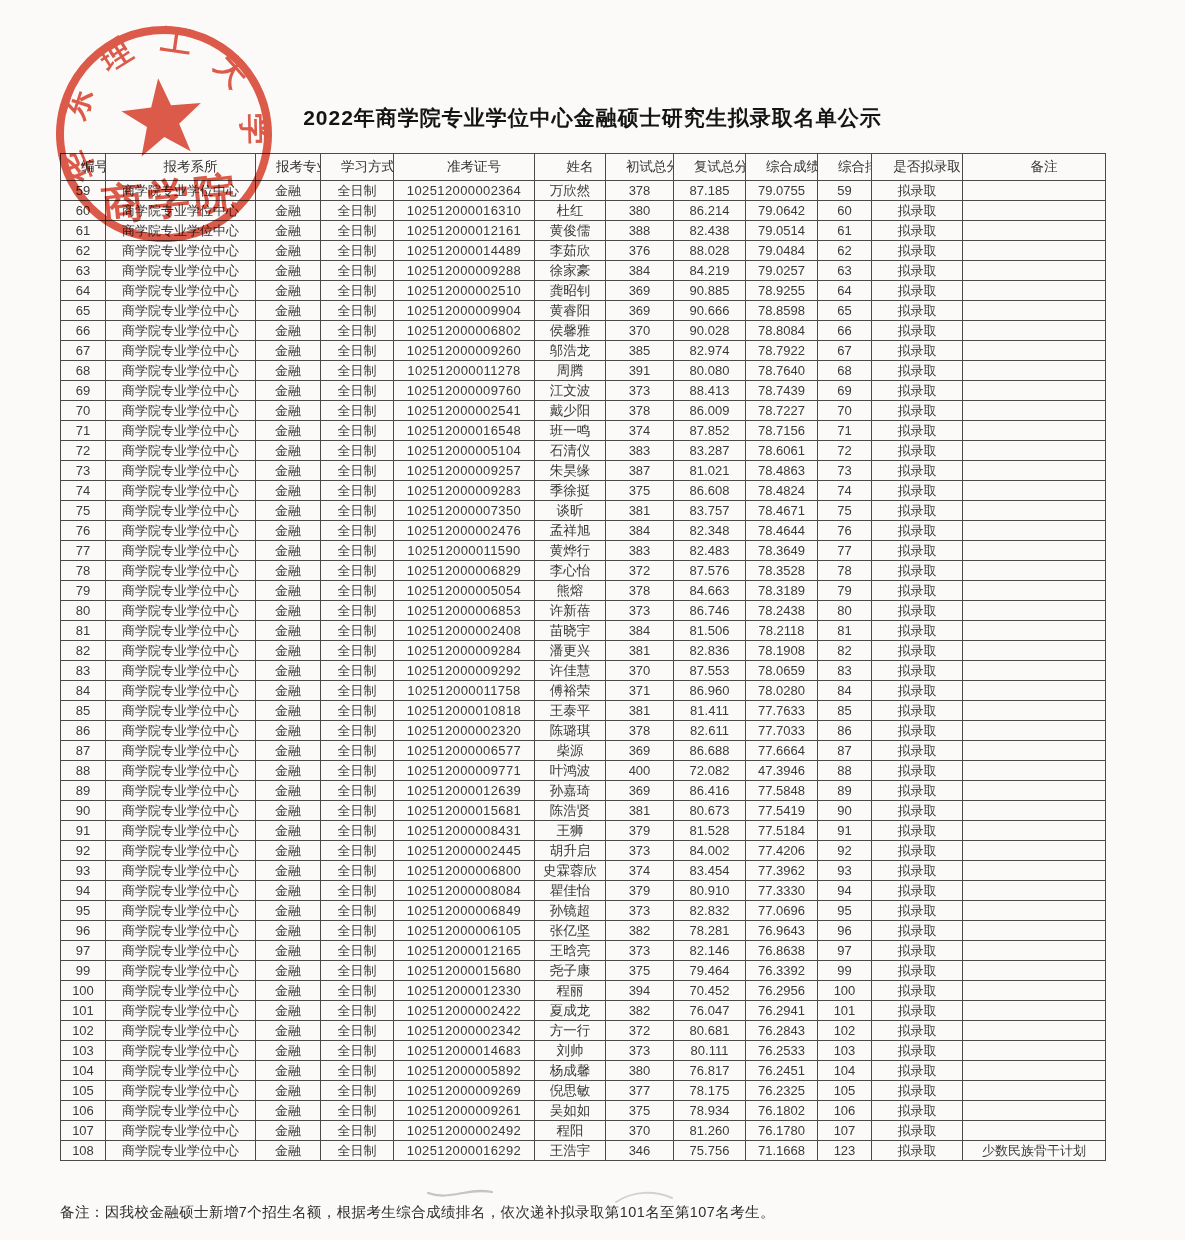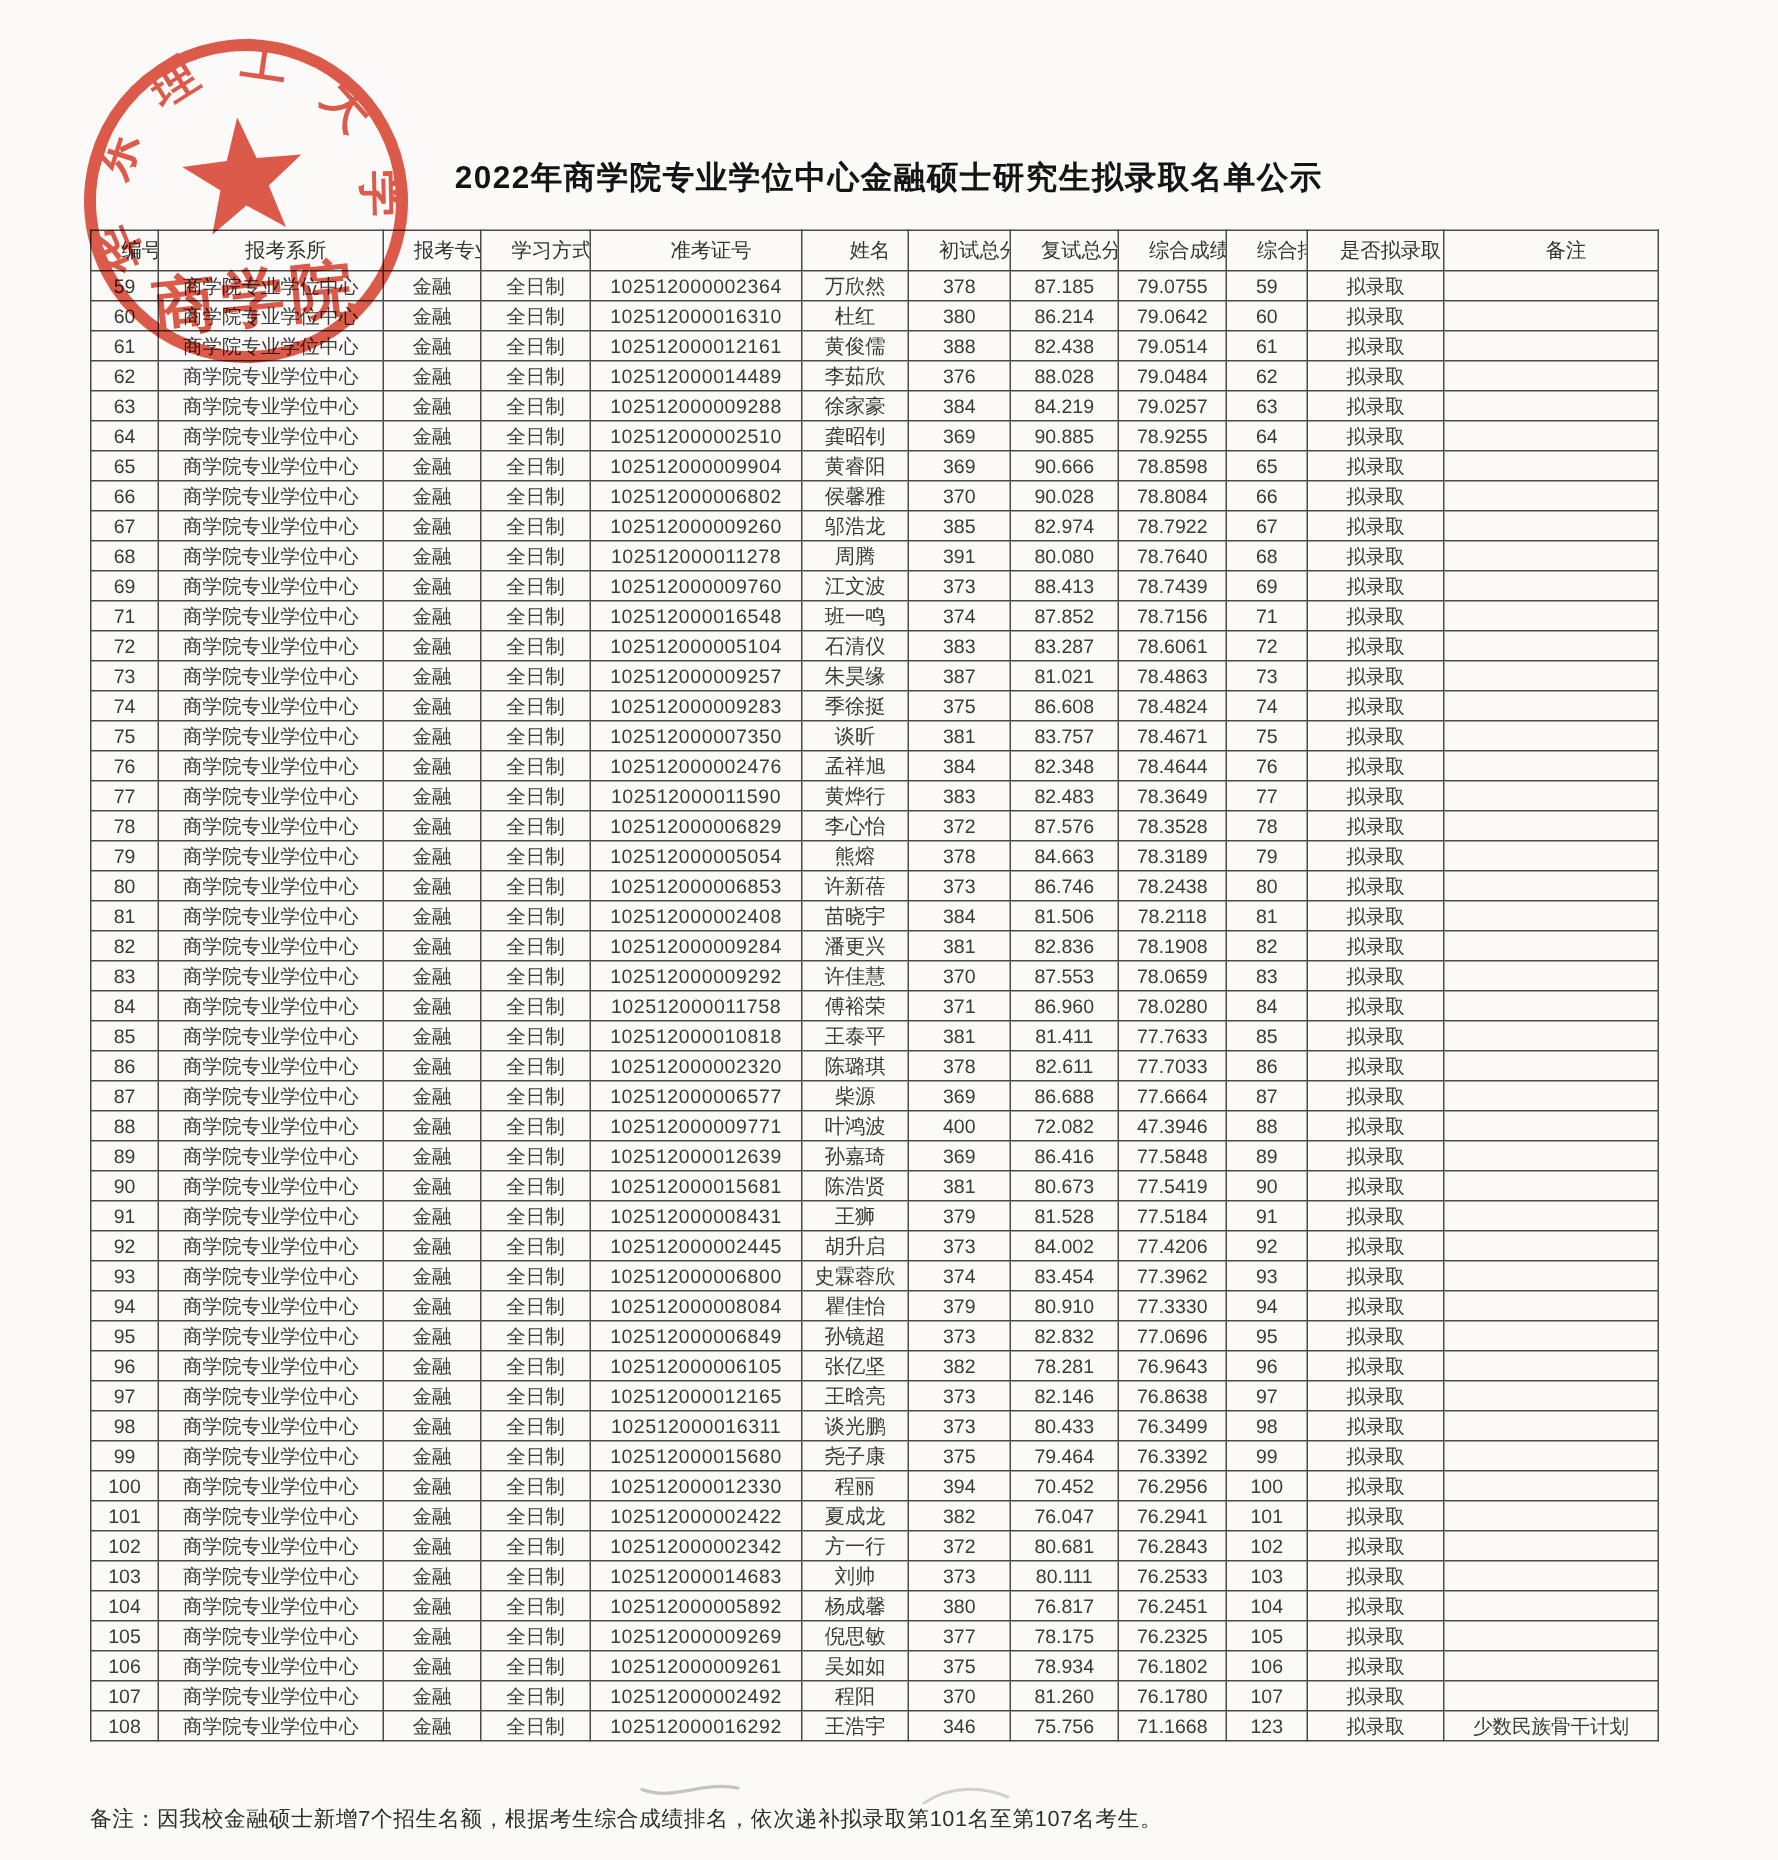--- a/index.html
+++ b/index.html
@@ -266,20 +266,34 @@
           <td>102512000009760</td>
           <td>江文波</td>
           <td>373</td>
           <td>88.413</td>
           <td>78.7439</td>
           <td>69</td>
           <td>拟录取</td>
           <td></td>
         </tr>
         <tr>
+          <td>70</td>
+          <td>商学院专业学位中心</td>
+          <td>金融</td>
+          <td>全日制</td>
+          <td>102512000002541</td>
+          <td>戴少阳</td>
+          <td>378</td>
+          <td>86.009</td>
+          <td>78.7227</td>
+          <td>70</td>
+          <td>拟录取</td>
+          <td></td>
+        </tr>
+        <tr>
           <td>71</td>
           <td>商学院专业学位中心</td>
           <td>金融</td>
           <td>全日制</td>
           <td>102512000016548</td>
           <td>班一鸣</td>
           <td>374</td>
           <td>87.852</td>
           <td>78.7156</td>
           <td>71</td>
@@ -640,34 +654,20 @@
           <td>97</td>
           <td>商学院专业学位中心</td>
           <td>金融</td>
           <td>全日制</td>
           <td>102512000012165</td>
           <td>王晗亮</td>
           <td>373</td>
           <td>82.146</td>
           <td>76.8638</td>
           <td>97</td>
-          <td>拟录取</td>
-          <td></td>
-        </tr>
-        <tr>
-          <td>98</td>
-          <td>商学院专业学位中心</td>
-          <td>金融</td>
-          <td>全日制</td>
-          <td>102512000016311</td>
-          <td>谈光鹏</td>
-          <td>373</td>
-          <td>80.433</td>
-          <td>76.3499</td>
-          <td>98</td>
           <td>拟录取</td>
           <td></td>
         </tr>
         <tr>
           <td>99</td>
           <td>商学院专业学位中心</td>
           <td>金融</td>
           <td>全日制</td>
           <td>102512000015680</td>
           <td>尧子康</td>

